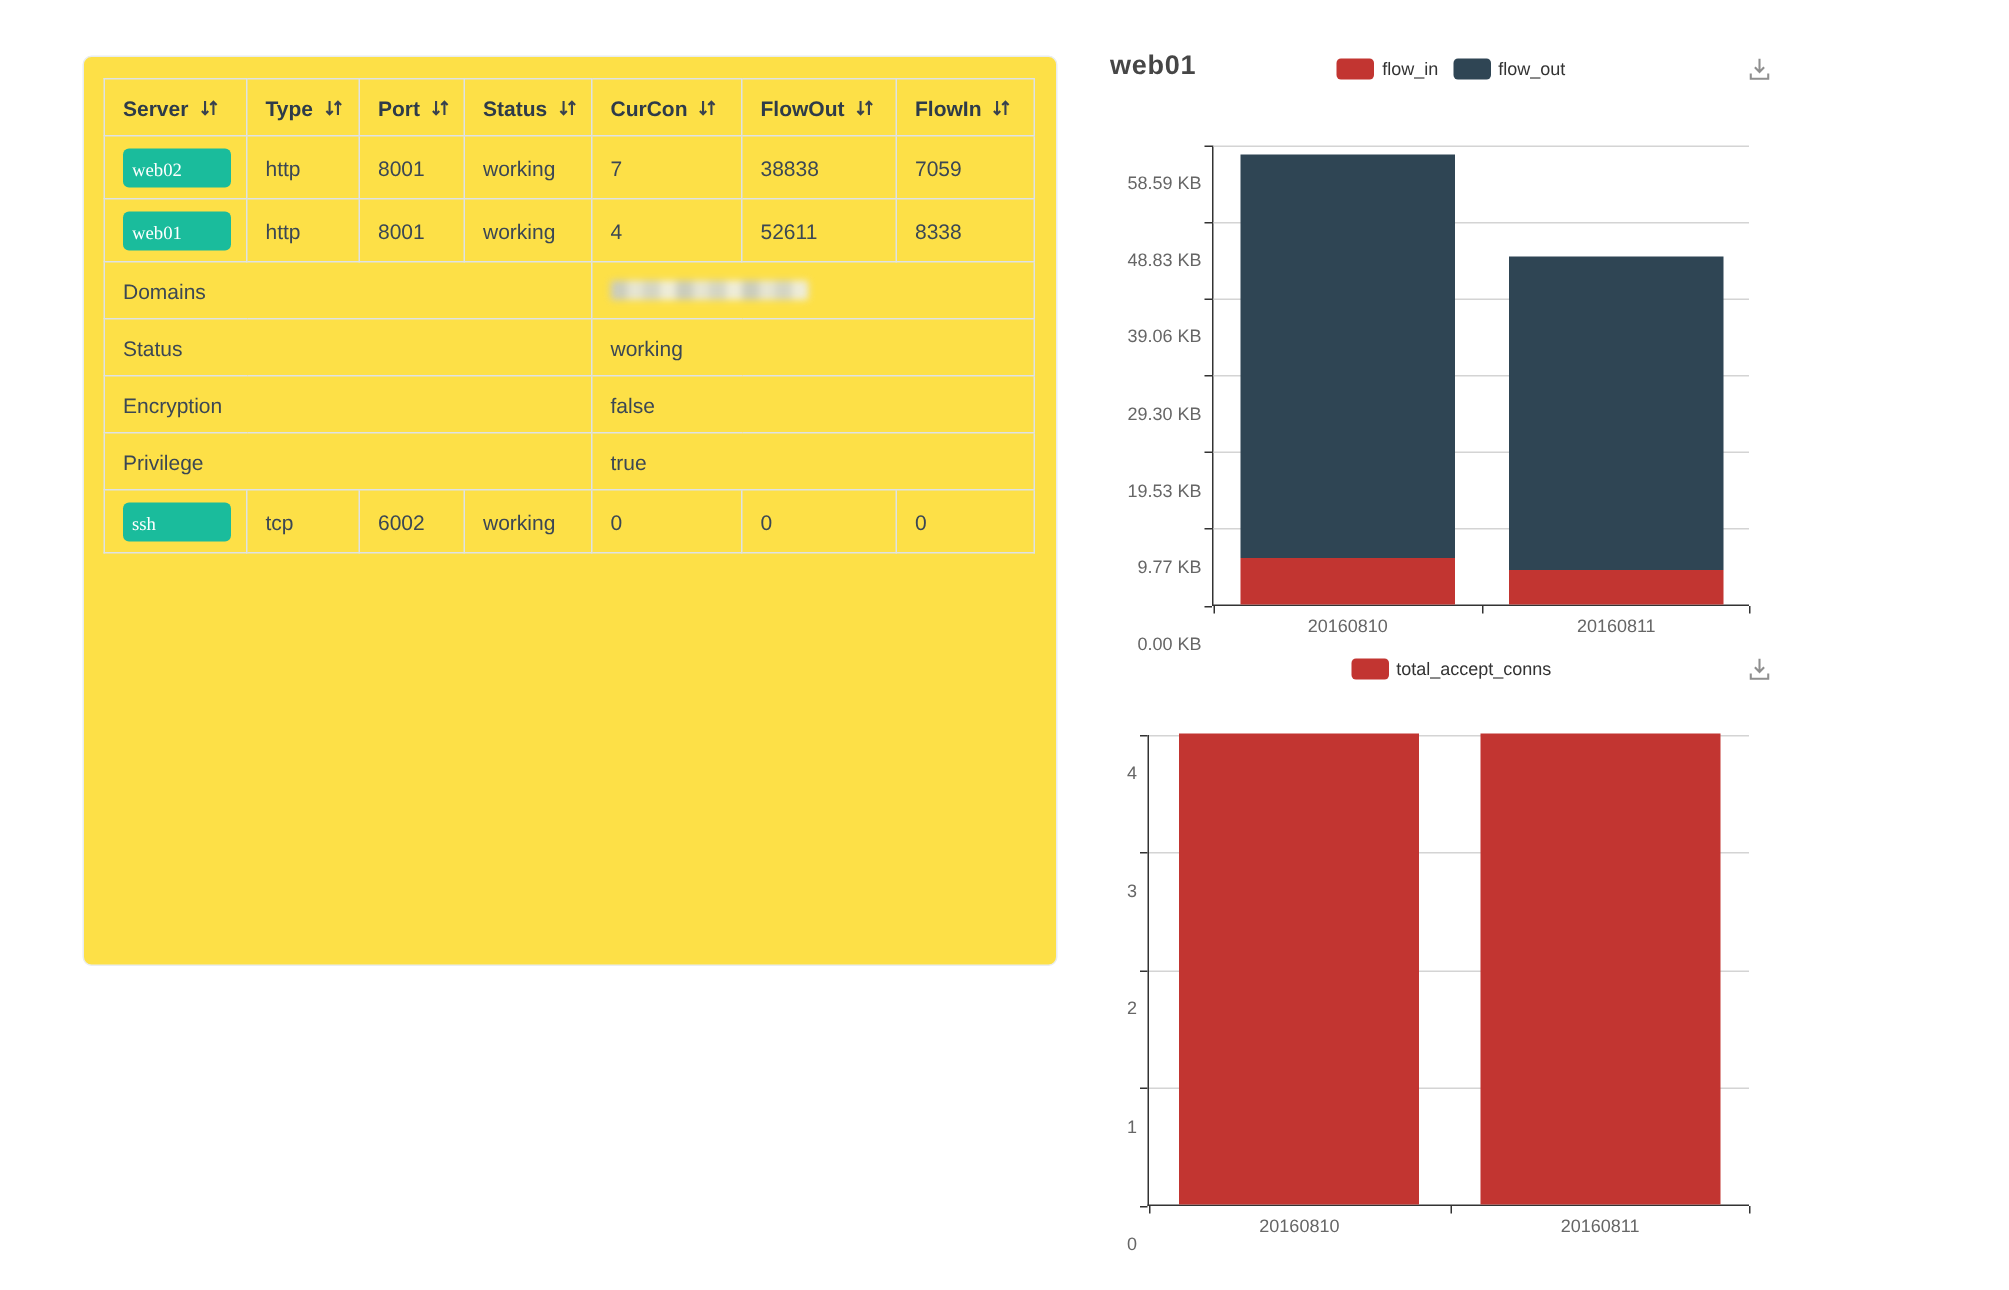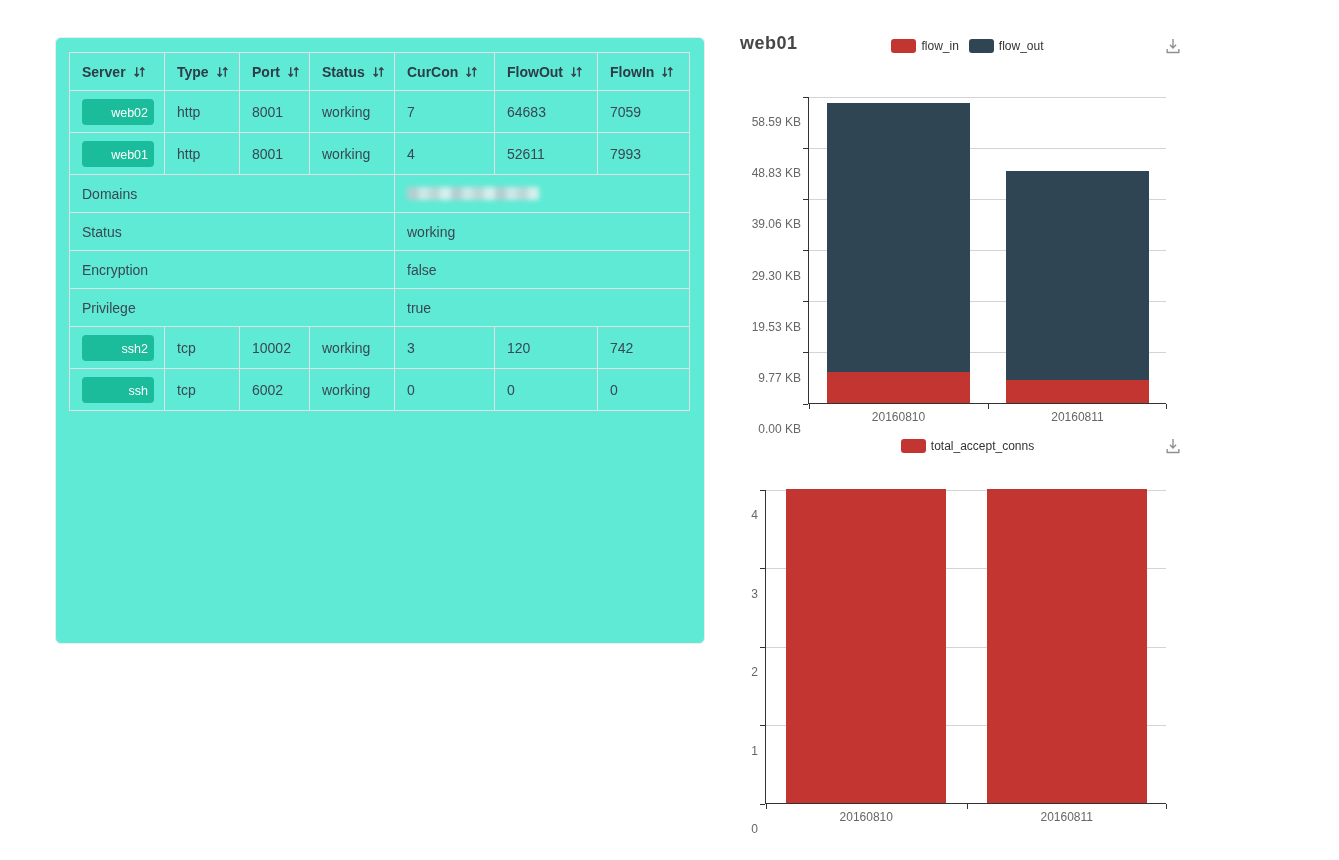--- a/index.html
+++ b/index.html
@@ -2,34 +2,34 @@
 <html><head>
 <meta charset="utf-8">
 <style>
   html,body{margin:0;padding:0;background:#ffffff;}
   body{width:1339px;height:860px;overflow:hidden;position:relative;
        font-family:"Liberation Sans","DejaVu Sans",sans-serif;}
 
   
   .card{position:absolute;left:55px;top:37px;width:650px;height:607px;
         box-sizing:border-box;border:1px solid #e9edf0;border-radius:6px;
-        background:#5eead4;padding:14px 13px;}
+        background:#fde047;padding:14px 13px;}
   table.srv{border-collapse:collapse;table-layout:fixed;width:620px;
             font-size:14px;color:#3b4754;}
   table.srv th,table.srv td{border:1px solid #dee2e6;padding:0 12px;
             vertical-align:middle;text-align:left;overflow:hidden;white-space:nowrap;}
   table.srv thead th{font-weight:bold;color:#2e3b49;height:37px;cursor:pointer;}
   tr.server-row td{height:41px;}
   tr.kv-head td{height:35px;font-weight:bold;color:#2e3b49;}
   tr.kv-row td{height:37px;}
   .sort-ic{margin-left:7px;vertical-align:-2px;}
   td.badge-cell{padding:0;text-align:center;}
   .badge{display:inline-block;width:72px;height:26px;line-height:26px;
-         background:#1abc9c;color:#fff;text-align:right;border-radius:4px;
-         font-size:12.5px;cursor:pointer;border:none;font-family:Liberation Sans, sans-serif;}
+         background:#1abc9c;color:#fff;text-align:left;border-radius:4px;
+         font-size:12.5px;cursor:pointer;border:none;font-family:Liberation Serif, serif;}
   .redacted{width:132px;height:13px;border-radius:2px;opacity:.85;filter:blur(2.5px);
     background:repeating-linear-gradient(90deg,#c3cad1 0 11px,#e2e6ea 11px 22px,
                #ced4da 22px 33px,#eceff1 33px 44px);}
 
   
   .chart{position:absolute;width:465px;}
   .chart-title{position:absolute;left:5px;top:8px;font-size:18px;font-weight:bold;
                color:#464646;letter-spacing:.5px;}
   .legend{position:absolute;left:0;right:0;top:14px;display:flex;
           justify-content:center;align-items:center;gap:10px;}
@@ -94,31 +94,31 @@
             </svg></th>
         </tr>
     </thead>
     <tbody id="rows-top">
         <tr class="server-row">
           <td class="badge-cell"><button class="badge" style="background: rgb(26, 188, 156);">web02</button></td>
           <td>http</td>
           <td>8001</td>
           <td>working</td>
           <td>7</td>
-          <td>64683</td>
+          <td>38838</td>
           <td>7059</td>
         </tr>
         <tr class="server-row">
           <td class="badge-cell"><button class="badge" style="background: rgb(26, 188, 156);">web01</button></td>
           <td>http</td>
           <td>8001</td>
           <td>working</td>
           <td>4</td>
           <td>52611</td>
-          <td>7993</td>
+          <td>8338</td>
         </tr>
       </tbody>
     <tbody id="detail-body">
     <tr class="kv-row">
           <td colspan="4">Domains</td>
           <td colspan="3">
             <div class="redacted"></div>
           </td>
         </tr>
         <tr class="kv-row">
@@ -128,29 +128,20 @@
         <tr class="kv-row">
           <td colspan="4">Encryption</td>
           <td colspan="3">false</td>
         </tr>
         <tr class="kv-row">
           <td colspan="4">Privilege</td>
           <td colspan="3">true</td>
         </tr>
       </tbody>
     <tbody id="rows-bottom">
-        <tr class="server-row">
-          <td class="badge-cell"><button class="badge" style="background: rgb(26, 188, 156);">ssh2</button></td>
-          <td>tcp</td>
-          <td>10002</td>
-          <td>working</td>
-          <td>3</td>
-          <td>120</td>
-          <td>742</td>
-        </tr>
         <tr class="server-row">
           <td class="badge-cell"><button class="badge" style="background: rgb(26, 188, 156);">ssh</button></td>
           <td>tcp</td>
           <td>6002</td>
           <td>working</td>
           <td>0</td>
           <td>0</td>
           <td>0</td>
         </tr>
       </tbody>

